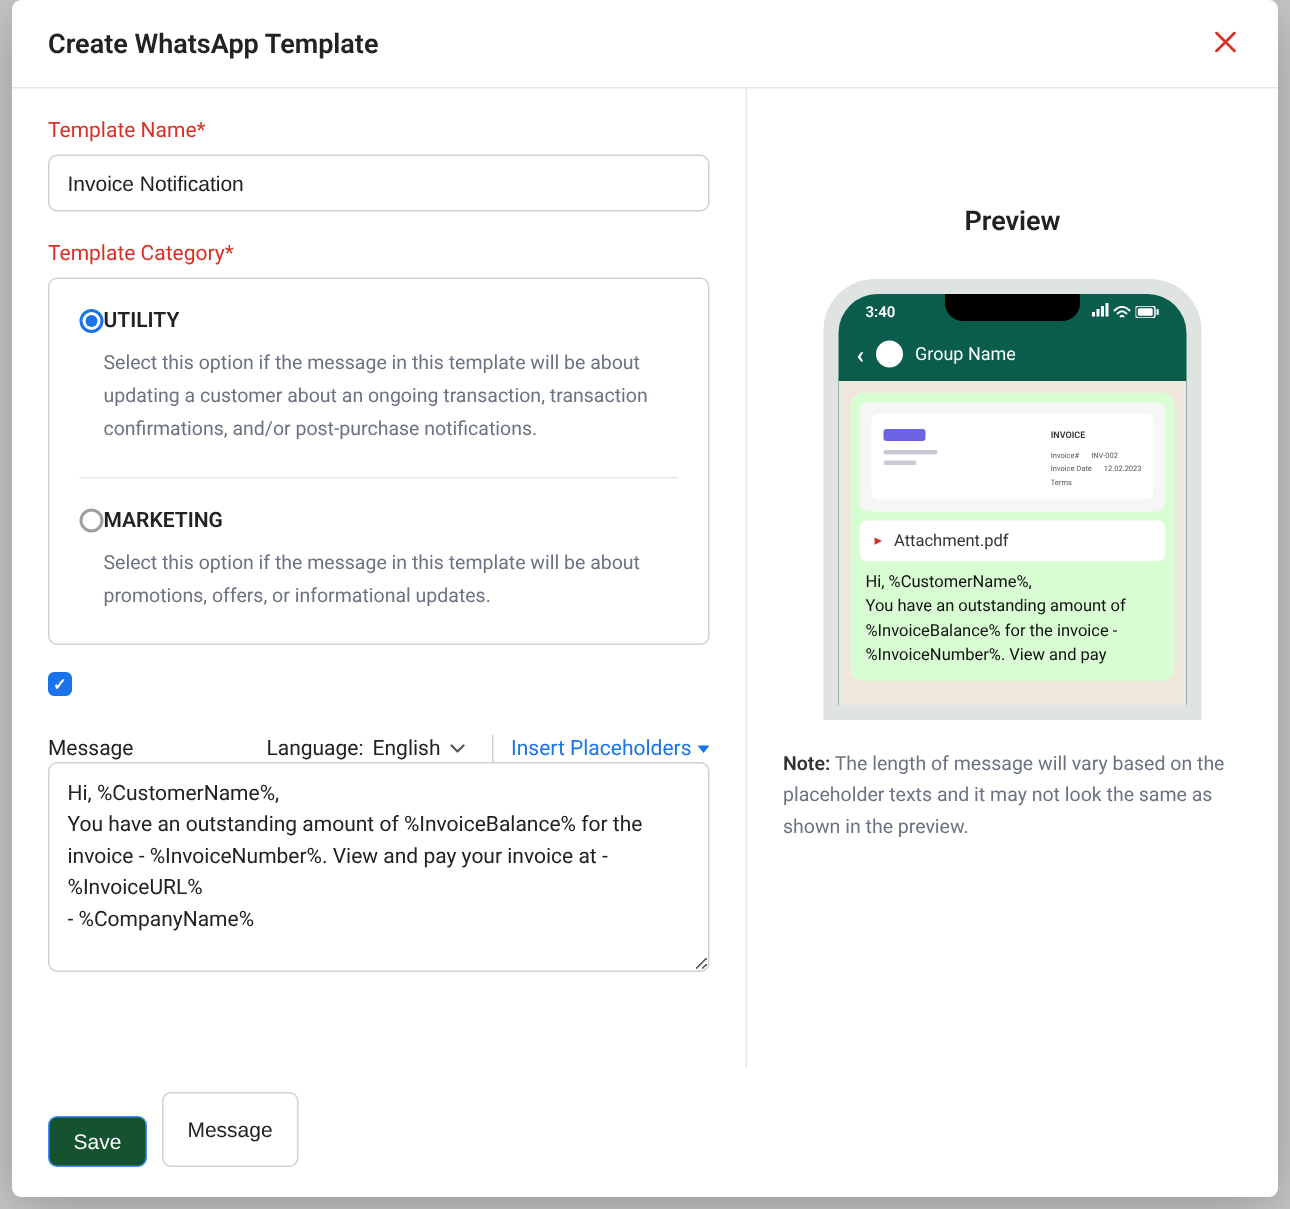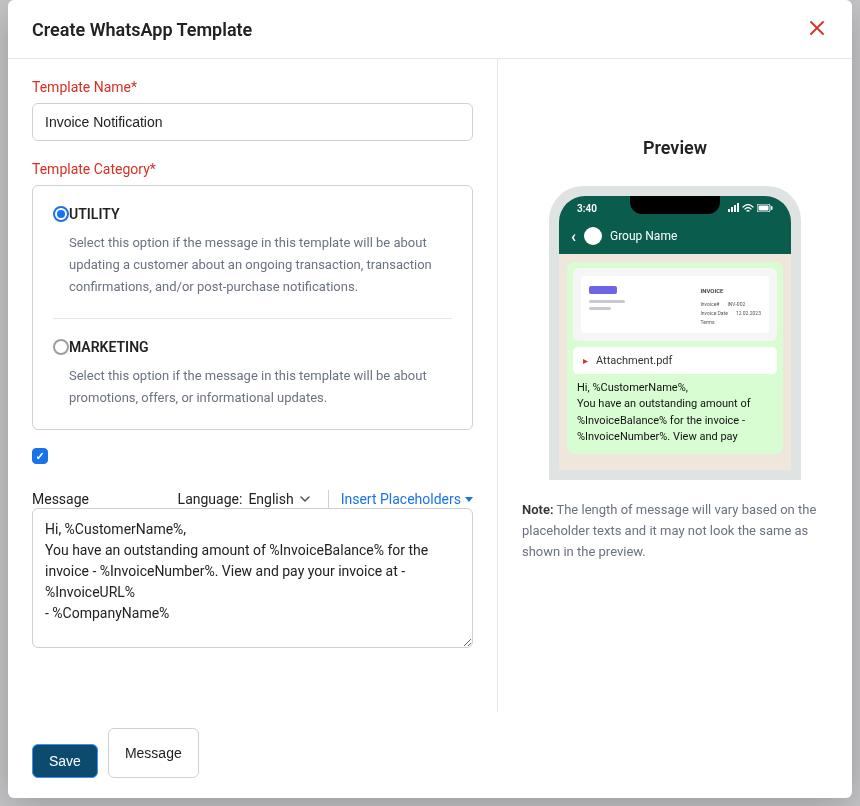--- a/index.html
+++ b/index.html
@@ -357,21 +357,21 @@
     gap: 10px;
   }
   .btn {
     border-radius: 6px;
     padding: 8px 16px;
     font-size: 14px;
     cursor: pointer;
     border: 1px solid transparent;
   }
   .btn-primary {
-    background: #0c4a6e;
+    background: #14532d;
     color: #fff;
     border-color: #408dfb;
     margin-top: 16px;
   }
   .btn-secondary {
     background: #fff;
     color: #222;
     border-color: #d0d0d0;
   }
 </style>

